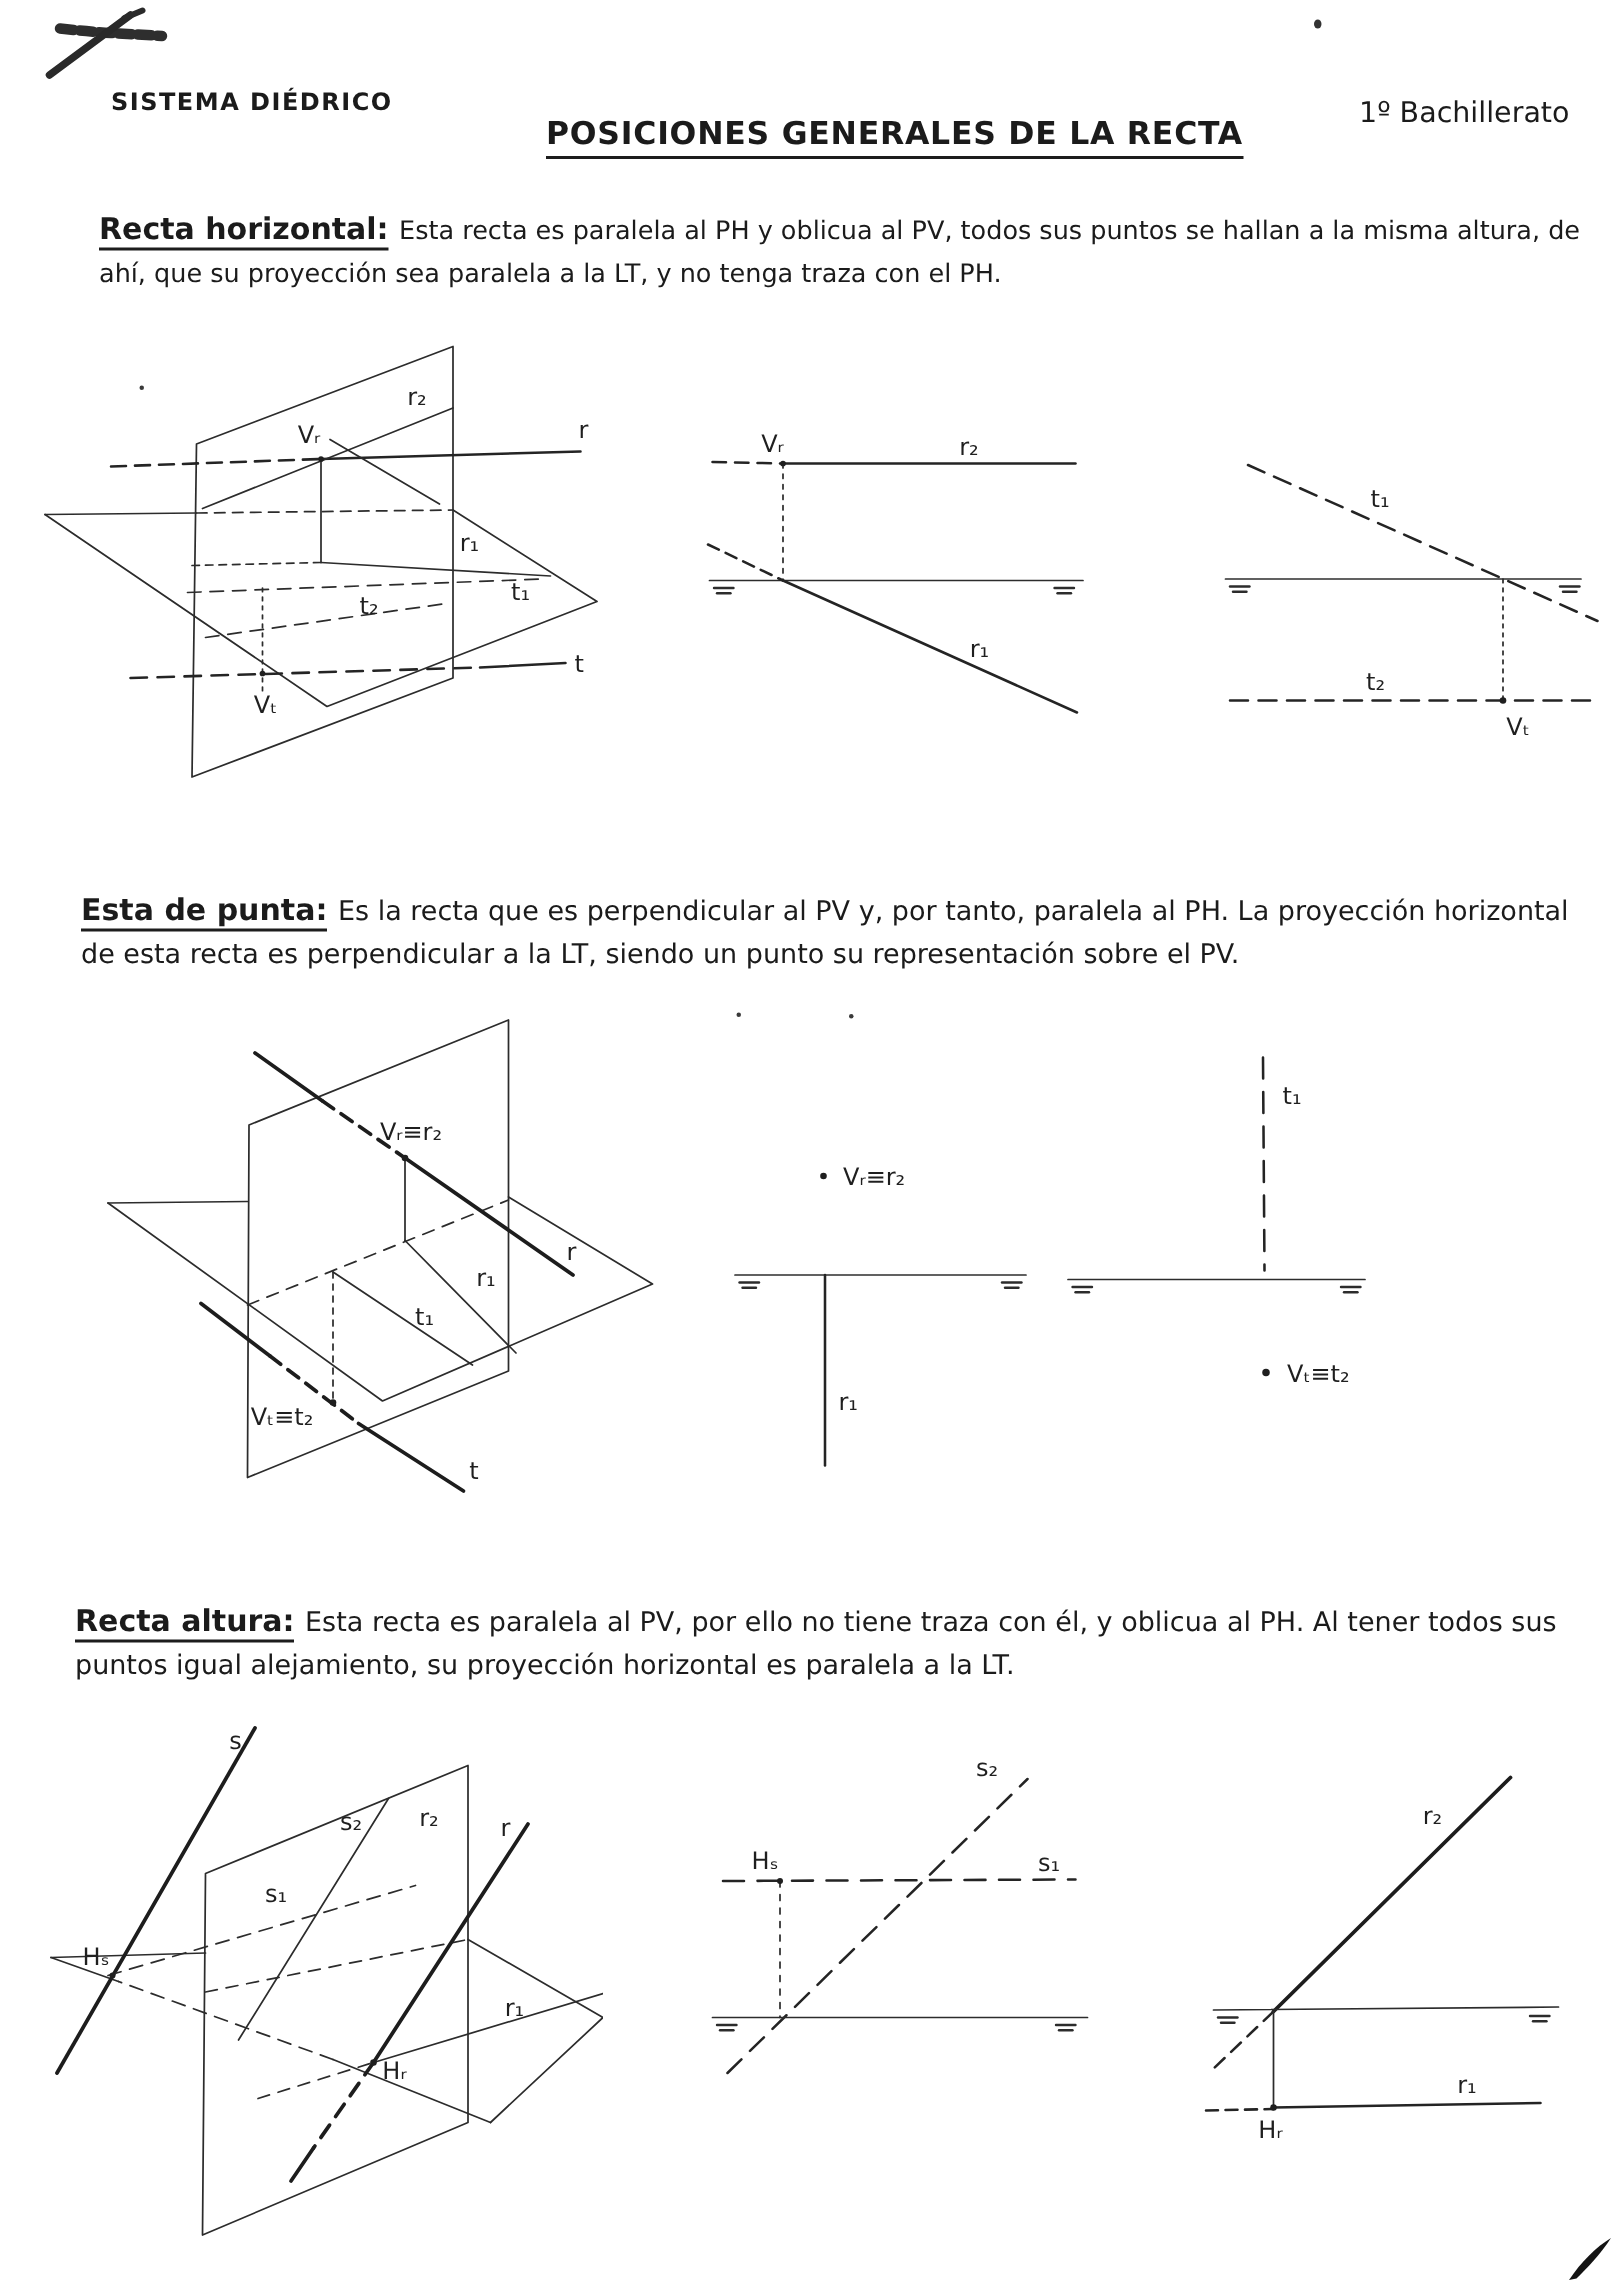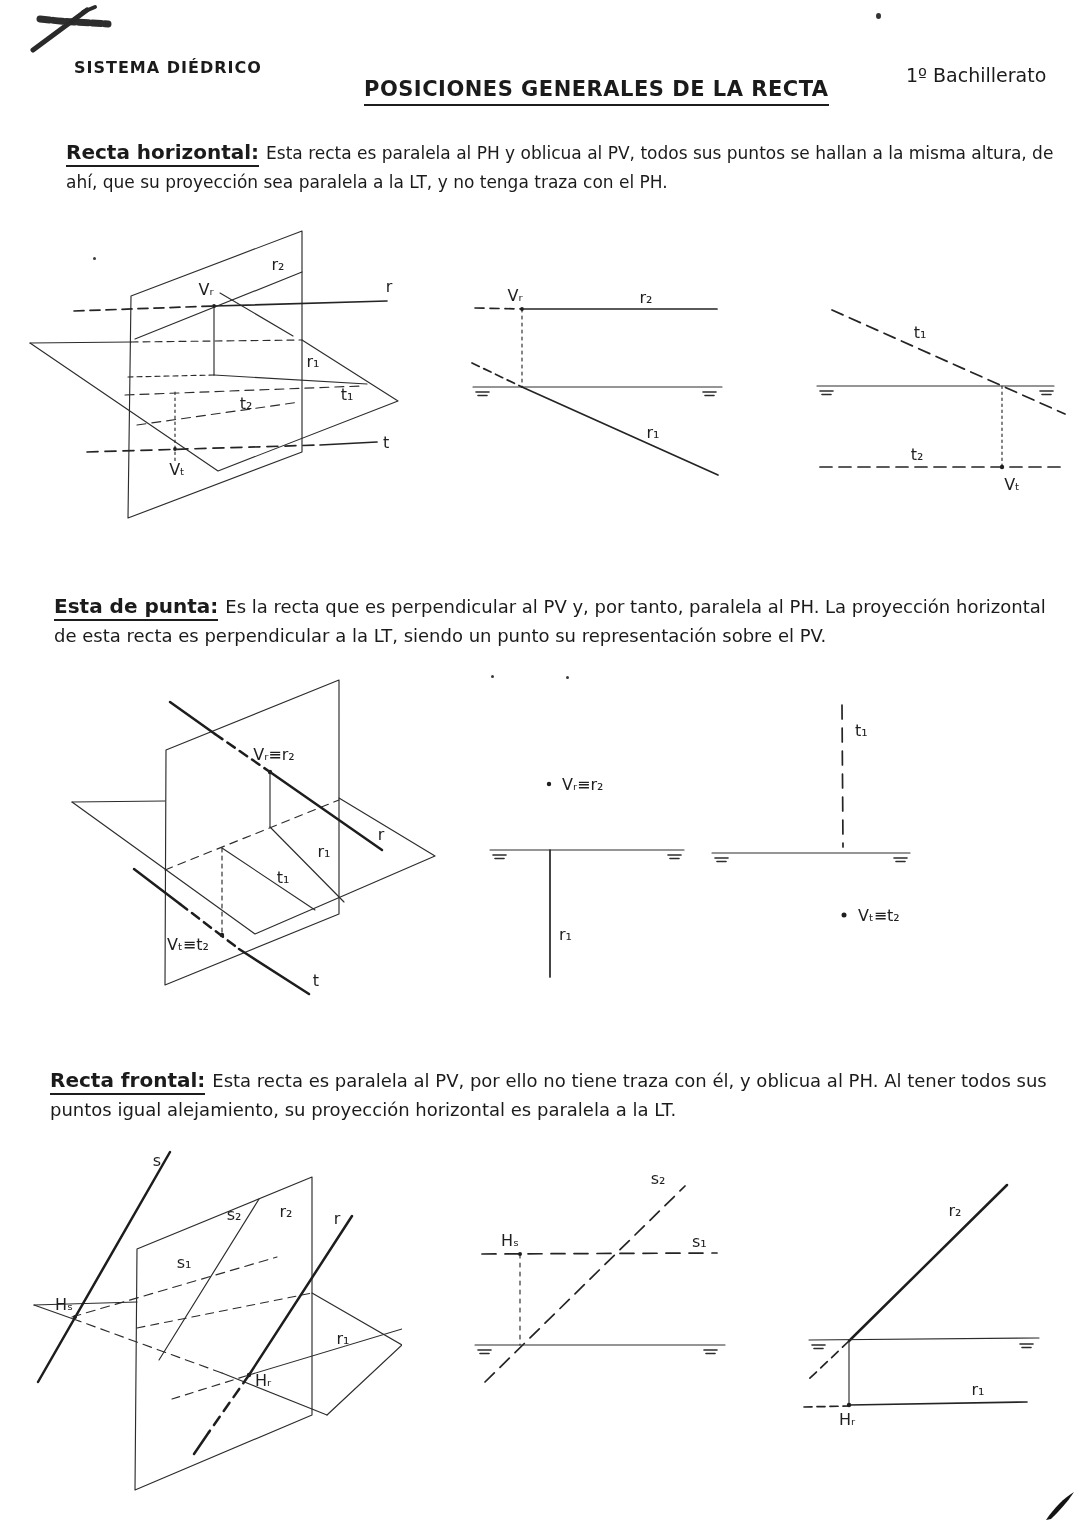--- a/index.html
+++ b/index.html
@@ -173,21 +173,21 @@
   <g>
     <path class="tick" d="M23,166 h13"></path>
       <path class="tick" d="M25,169.5 h9"></path>
     <path class="tick" d="M202,166 h13"></path>
       <path class="tick" d="M204,169.5 h9"></path>
   </g>
   <circle cx="152" cy="223" r="2.5"></circle>
   <text x="166" y="229">Vₜ≡t₂</text>
 </svg>
 
-<p class="para" id="para-3"><span class="sh">Recta frontal:</span><span>Esta recta es paralela al PV, por ello no tiene traza con él, y oblicua al PH. Al tener todos sus puntos igual alejamiento, su proyección horizontal es paralela a la LT.</span></p>
+<p class="para" id="para-3"><span class="sh">Recta altura:</span><span>Esta recta es paralela al PV, por ello no tiene traza con él, y oblicua al PH. Al tener todos sus puntos igual alejamiento, su proyección horizontal es paralela a la LT.</span></p>
 
 <svg class="diag" style="left:22px;top:1132px" width="380" height="390" viewBox="0 0 380 390">
   <g>
     <path d="M115,117 L290,45 L290,283 L113,358 Z"></path>
     <path d="M12,173 L115,170"></path>
     <path d="M115,196 L290,161" stroke-dasharray="8,6"></path>
     <path d="M290,161 L380,213 L305,283"></path>
     <path d="M305,283 L200,241"></path>
     <path d="M200,241 L57,189" stroke-dasharray="9,6"></path>
     <path d="M57,189 L12,173"></path>

